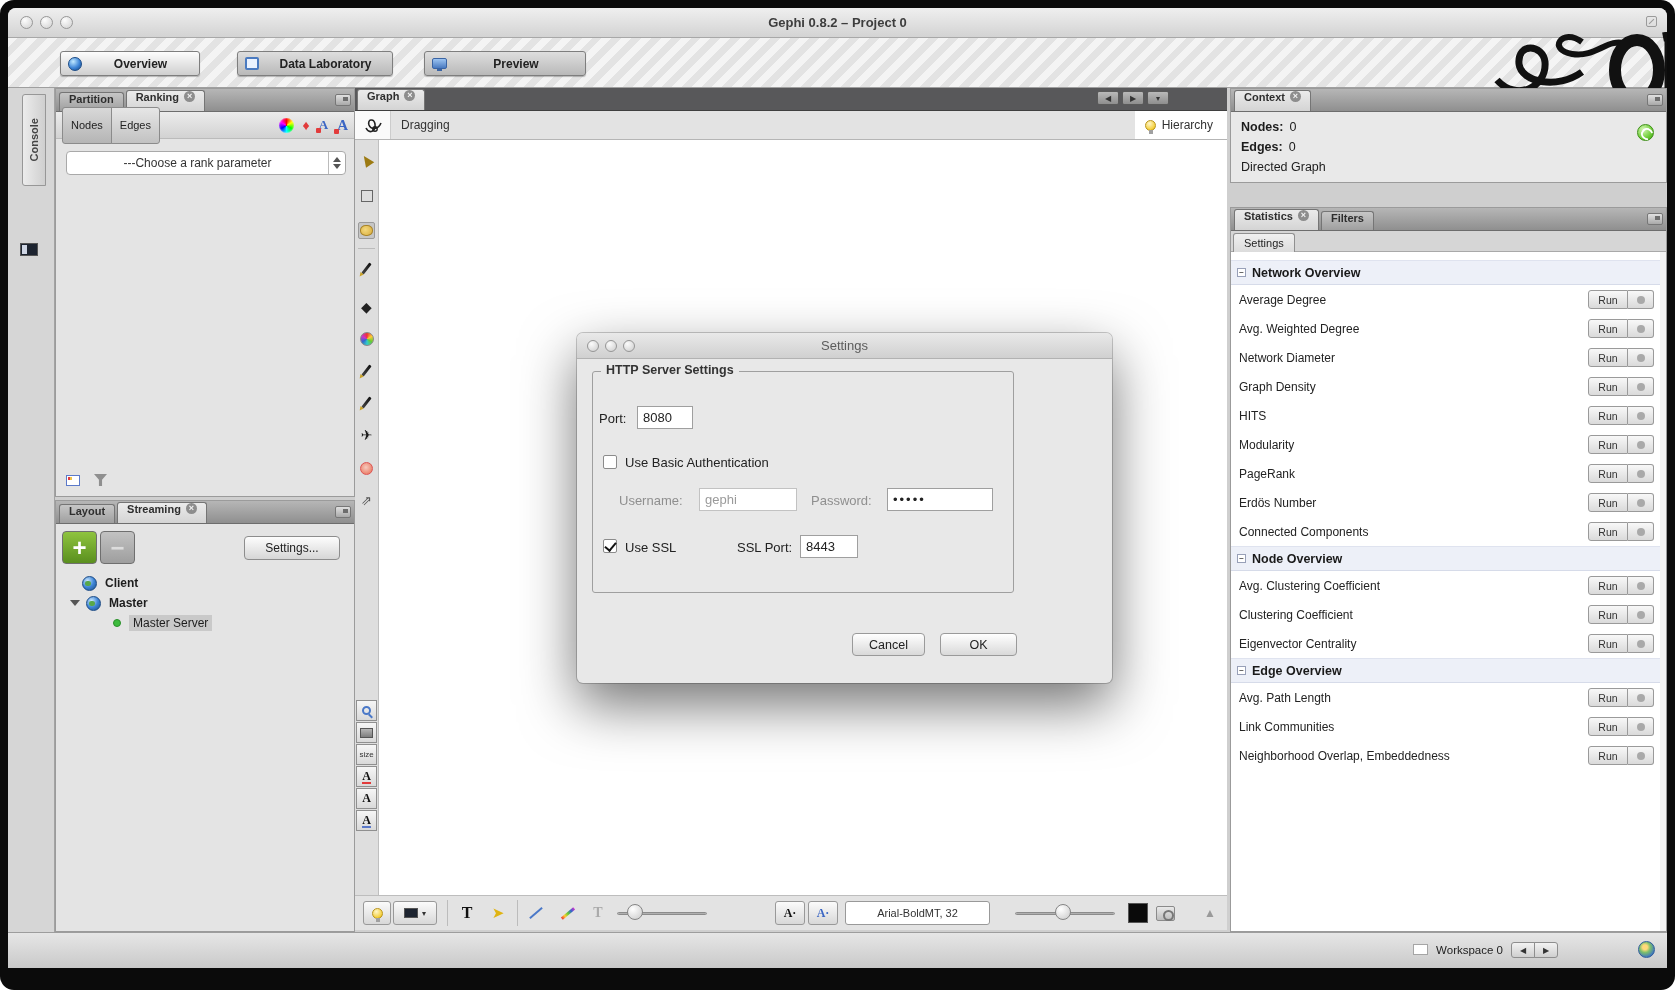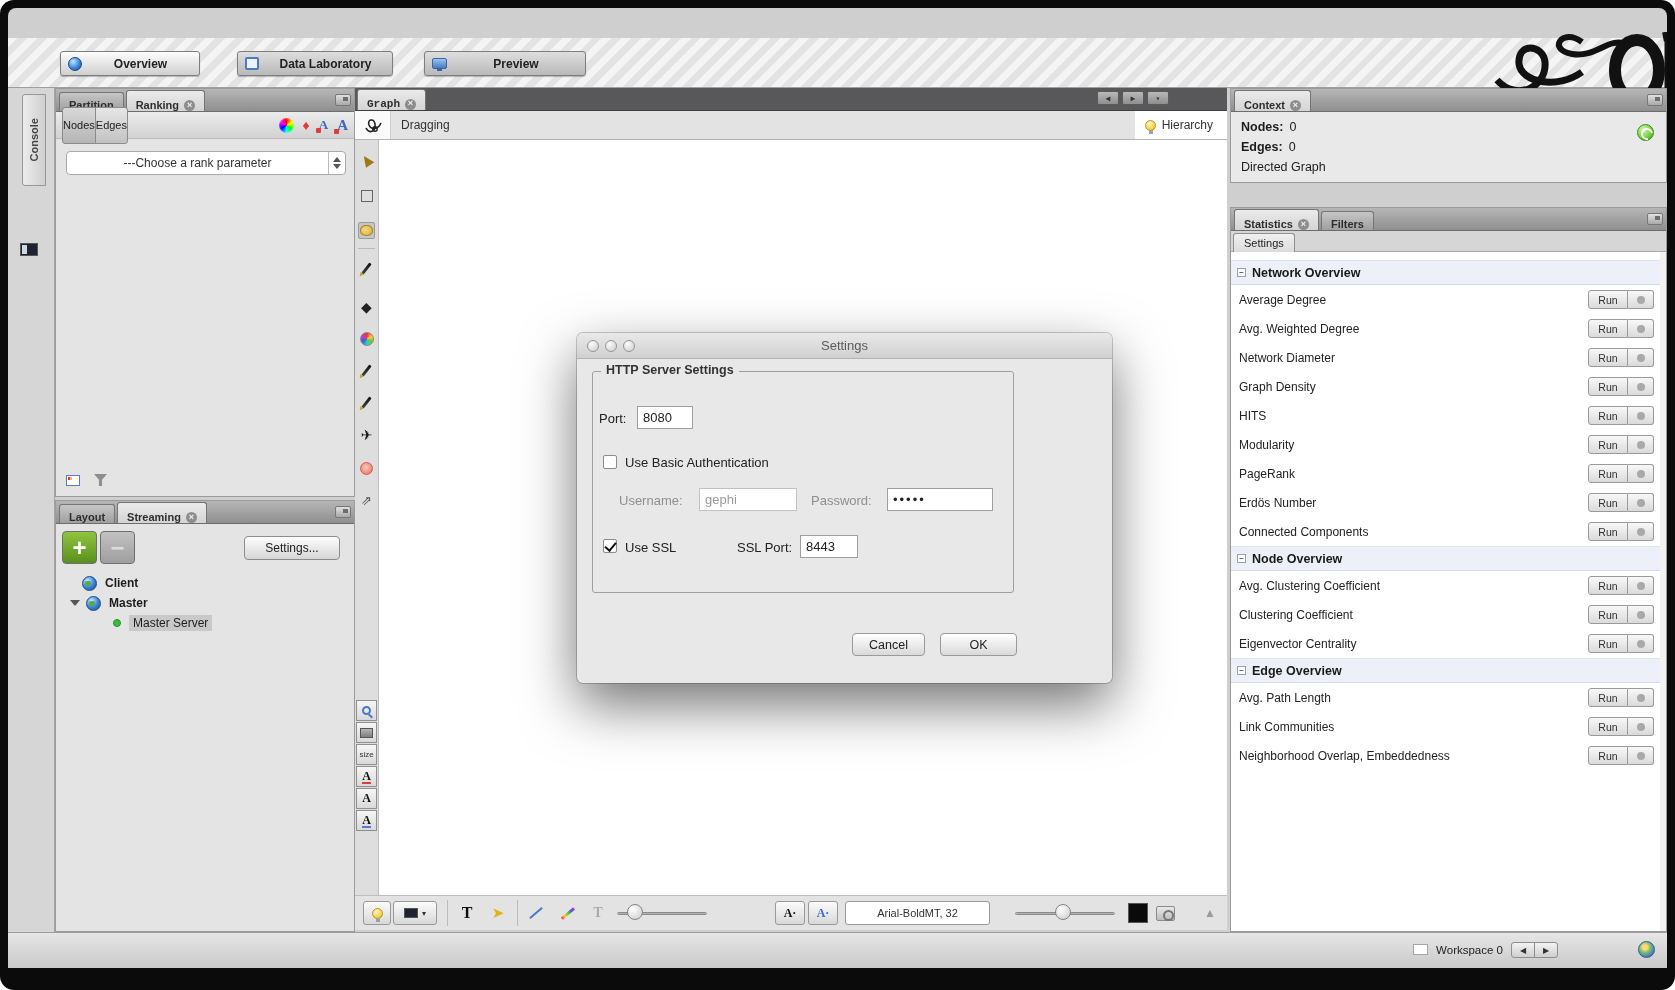--- a/index.html
+++ b/index.html
@@ -50,33 +50,33 @@
   #console-mini-icon { position:absolute; left:12px; top:155px; width:18px; height:13px;
     background:#1d2430; border:1px solid #555; }
   #console-mini-icon::after{ content:""; position:absolute; left:1px; top:1px; width:5px; height:9px; background:#cfd6e4;}
 
   .panel { position:absolute; background:#e4e4e4; border:1px solid #9b9b9b; }
   .panel-tabbar { position:absolute; left:0; right:0; top:0; height:23px;
     background:linear-gradient(#b6b6b6,#8f8f8f); border-bottom:1px solid #6d6d6d;
     display:flex; align-items:flex-end; padding:0 3px; }
   .ptab { height:19px; padding:0 9px; font-size:11px; font-weight:bold; color:#2e2e2e;
     background:linear-gradient(#c6c6c6,#9f9f9f); border:1px solid #757575; border-bottom:none;
-    border-radius:3px 3px 0 0; margin-right:2px; display:flex; align-items:flex-end; gap:5px; }
+    border-radius:3px 3px 0 0; margin-right:2px; display:flex; align-items:flex-start; gap:5px; }
   .ptab.active { background:linear-gradient(#ebebeb,#d4d4d4); height:21px; }
   .close-dot { width:11px; height:11px; border-radius:50%; background:#8d8d8d; color:#f4f4f4;
     font-size:9px; line-height:10px; text-align:center; font-weight:bold; }
   .min-btn { margin-left:auto; width:16px; height:12px; background:linear-gradient(#e0e0e0,#a9a9a9);
     border:1px solid #777; border-radius:2px; margin-bottom:5px; position:relative; }
   .min-btn::after { content:""; position:absolute; right:2px; top:2px; width:5px; height:4px; background:#6d6d6d; }
 
   
   #ranking-toolrow { position:absolute; left:0; right:0; top:23px; height:27px;
     background:linear-gradient(#ececec,#d2d2d2); border-bottom:1px solid #bbb;
     display:flex; align-items:center; padding:0 6px; gap:4px; }
-  .seg-btn { height:37px; padding:0 0; font-size:11px; color:#222;
+  .seg-btn { height:37px; padding:0 8px; font-size:11px; color:#222;
     background:linear-gradient(#e6e6e6,#c2c2c2); border:1px solid #8b8b8b; display:flex; align-items:center;justify-content:flex-end; }
   .seg-btn.first { border-radius:3px 0 0 3px; background:linear-gradient(#d8d8d8,#b5b5b5); }
   .seg-btn.last { border-radius:0 3px 3px 0; margin-left:-5px; }
   .rank-icons { margin-left:auto; display:flex; align-items:center; gap:9px; }
   .color-wheel { width:15px; height:15px; border-radius:50%;
     background:conic-gradient(#f00,#ff0,#0f0,#0ff,#00f,#f0f,#f00); box-shadow:inset 0 0 2px rgba(255,255,255,.8); }
   .gem { color:#e23b3b; font-size:14px; line-height:14px; }
   .rank-A { font-family:"Liberation Serif",serif; font-weight:bold; color:#3b66c4; position:relative; }
   .rank-A .dot-red { position:absolute; left:-3px; bottom:0; width:5px; height:5px; background:#e23b3b; border-radius:1px; }
   #rank-dropdown { position:absolute; left:10px; top:62px; width:280px; height:24px; background:#fff;
@@ -108,21 +108,21 @@
     background:radial-gradient(circle at 35% 30%, #cfeaff, #3f86d8 50%, #265e9e 85%); border:1px solid #1a4a86;
     position:relative; }
   .tree-globe::after { content:""; position:absolute; left:2px; top:4px; width:6px; height:5px;
     background:#59a84a; border-radius:40%; }
   .tree-label { margin-left:8px; font-weight:bold; }
   .green-bullet { width:8px; height:8px; border-radius:50%; background:#3dbb3d; border:1px solid #2a8f2a; }
   .tree-sel { margin-left:8px; background:#c9c9c9; padding:1px 4px; font-weight:normal; }
 
   
   #graph-tabstrip { position:absolute; background:#58585a; border-bottom:1px solid #3f3f3f;
-    display:flex; align-items:flex-end; padding:0 0;font-family:Liberation Mono, monospace; }
+    display:flex; align-items:flex-end; padding:0 0; }
   .gstrip-btns { margin-left:auto; display:flex; gap:3px; margin-bottom:5px; margin-right:58px; }
   .gstrip-btn { width:22px; height:14px; background:linear-gradient(#b9b9b9,#8e8e8e); border:1px solid #5a5a5a;
     border-radius:2px; font-size:8px; color:#333; text-align:center; line-height:13px; }
   #graph-topbar { position:absolute; background:#e3e3e3; border-bottom:1px solid #b5b5b5;
     display:flex; align-items:center; }
   #graph-logo-box { width:36px; height:100%; background:#fafafa; border-right:1px solid #ccc;
     display:flex; align-items:center; justify-content:center; }
   #drag-status { font-size:12px; color:#333; margin-left:10px; }
   #hierarchy-box { margin-left:auto; height:100%; background:#fff; display:flex; align-items:center;
     padding:0 14px 0 10px; gap:6px; }
@@ -243,20 +243,27 @@
     border:solid #111; border-width:0 2px 2px 0; transform:rotate(40deg); }
   .dlg-btn { position:absolute; height:23px; background:linear-gradient(#ffffff,#d9d9d9);
     border:1px solid #9a9a9a; border-radius:4px; font-size:12.5px; color:#222; font-family:inherit; }
 </style>
 </head>
 <body>
 
 <div id="frame">
 <div id="window">
 
+  <div id="titlebar">
+    <span class="traffic" style="left:12px"></span>
+    <span class="traffic" style="left:32px"></span>
+    <span class="traffic" style="left:52px"></span>
+    <div id="win-title">Gephi 0.8.2 – Project 0</div>
+    <span id="resize-grip"></span>
+  </div>
 
   <div id="toolbar">
     <div class="main-tab" style="left:52px;width:140px">
       <span class="mt-icon globe-ball"></span>
       <span class="lbl">Overview</span>
     </div>
     <div class="main-tab dim" style="left:229px;width:156px">
       <span class="mt-icon table-gl"></span>
       <span class="lbl">Data Laboratory</span>
     </div>

